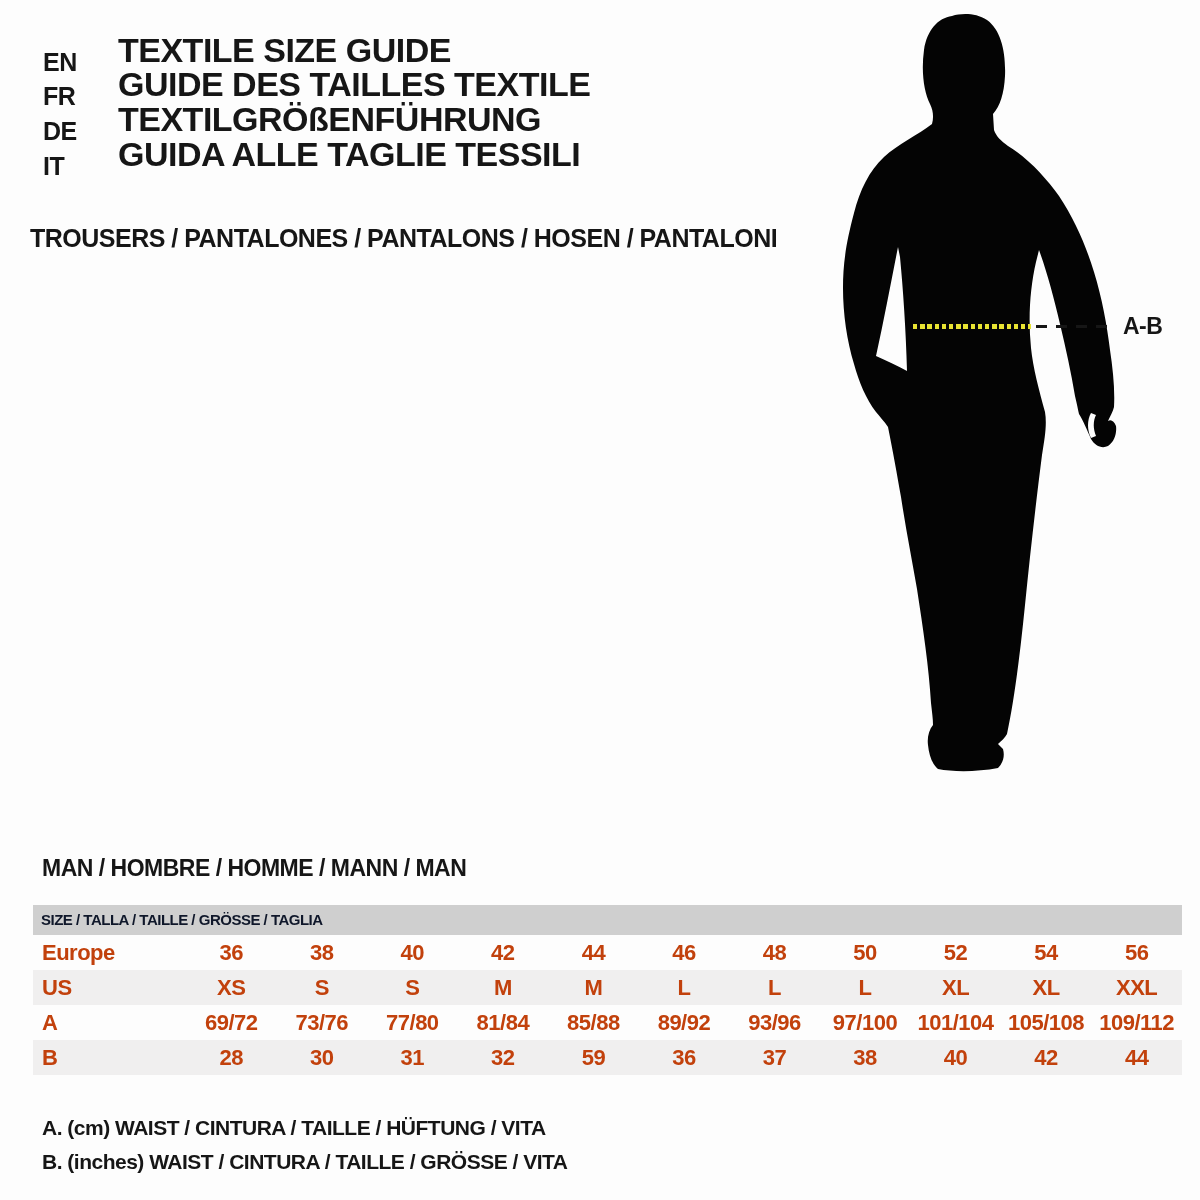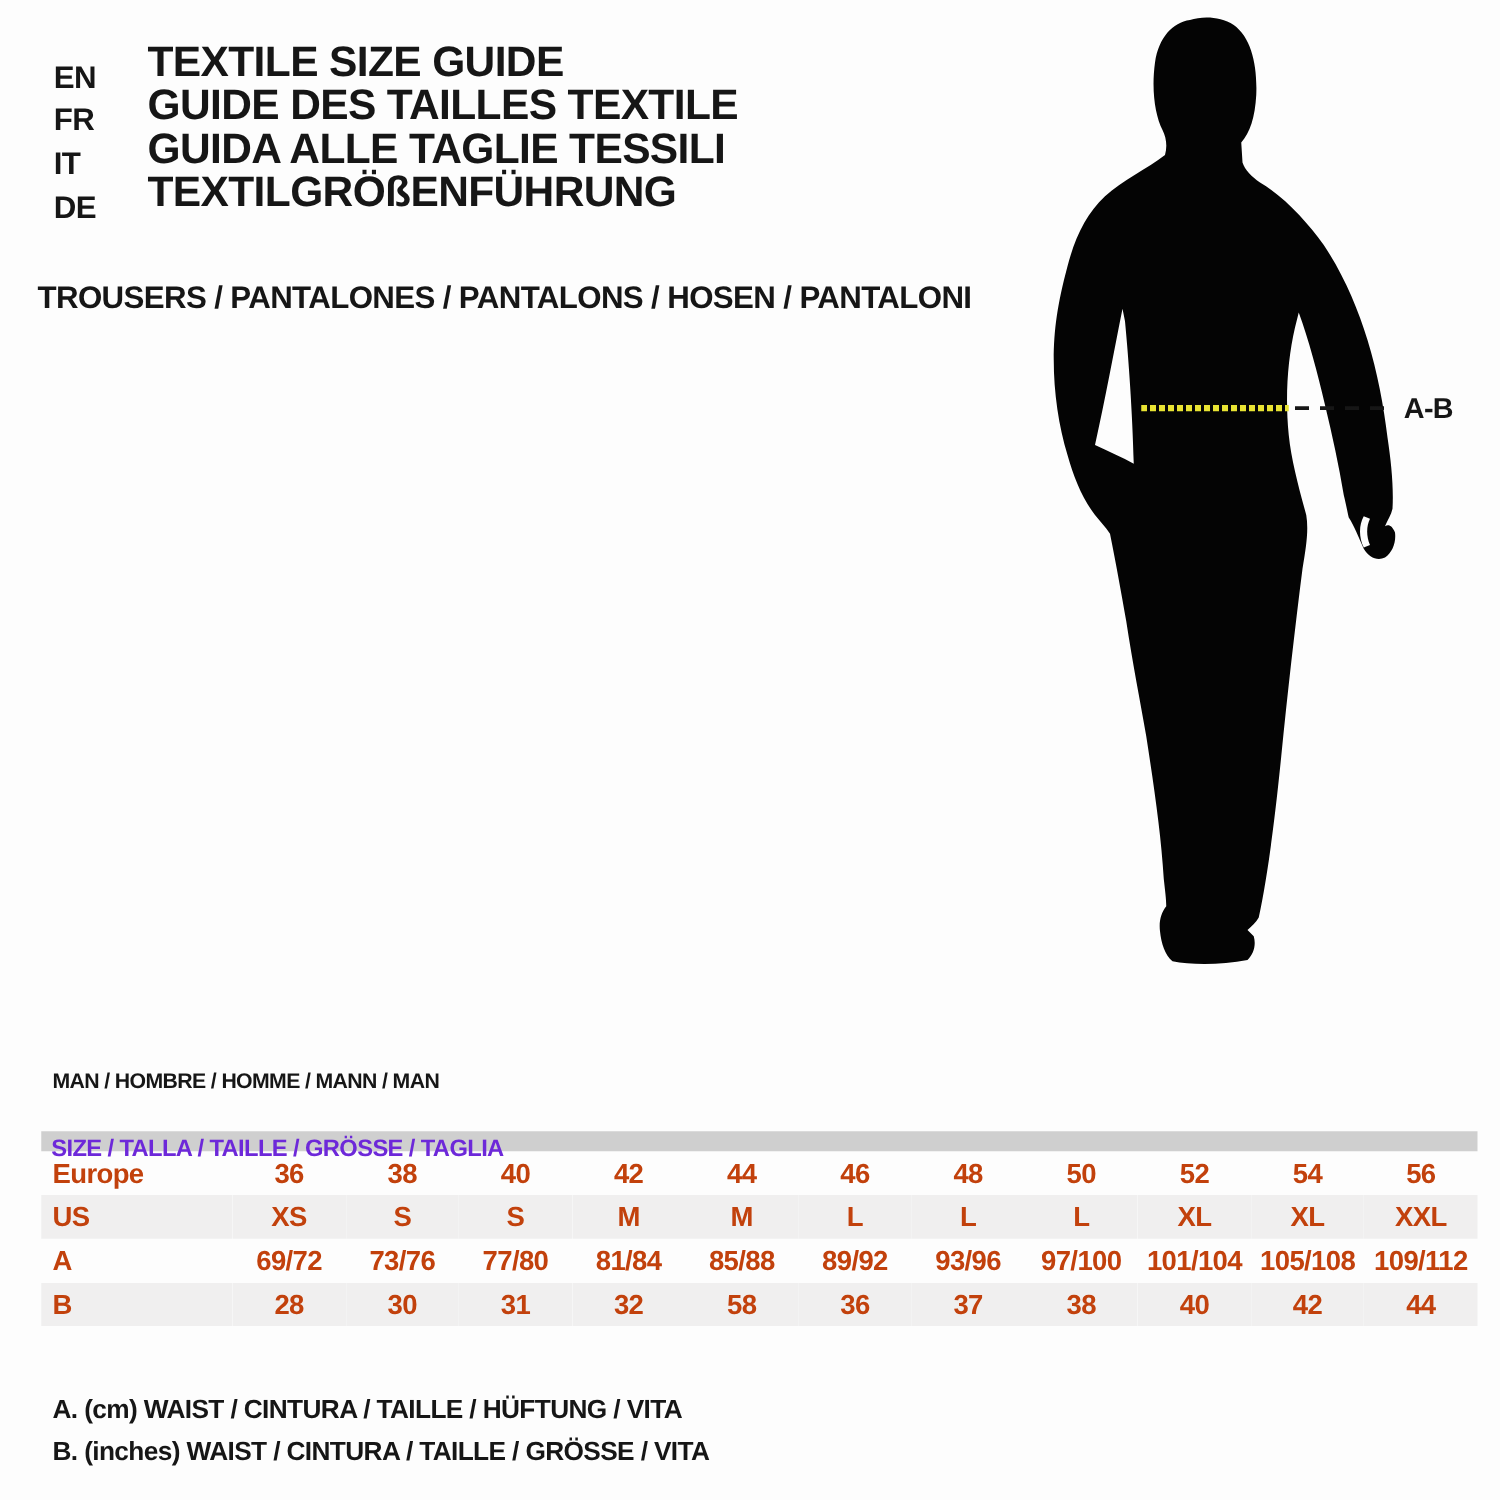--- a/index.html
+++ b/index.html
@@ -37,30 +37,30 @@
     background:repeating-linear-gradient(90deg, #161616 0 11px, transparent 11px 20px);
   }
   .ab-label {
     position:absolute; left:1123px; top:313px;
     font-size:23px; font-weight:700;
   }
 
   
   .man-heading {
     position:absolute; left:42px; top:855px;
-    font-size:17px; font-weight:700; white-space:nowrap;
+    font-size:23px; font-weight:700; white-space:nowrap;
   }
 
   
   .table-wrap { position:absolute; left:33px; top:905px; width:1149px; }
   .table-header {
-    height:16px; line-height:30px;
+    height:30px; line-height:30px;
     background:var(--header-bg,#cfcfcf);
     padding-left:8px;
-    font-size:19px; font-weight:700; color:#6d28d9;
+    font-size:15px; font-weight:700; color:#0f172a;
   }
   table.size-table { width:100%; border-collapse:collapse; table-layout:fixed; }
   table.size-table td {
     height:35px; font-size:22px; font-weight:700;
     text-align:center; vertical-align:middle; color:#c2410c;
     letter-spacing:-0.5px; overflow:hidden; white-space:nowrap;
   }
   table.size-table td.row-label { text-align:left; padding-left:9px; }
   table.size-table col.label-col { width:153px; }
   table.size-table tbody tr:nth-child(even) { background:var(--stripe-bg,#f0efef); }
@@ -77,26 +77,26 @@
   <div class="lang-list cond">
     <div class="lang-row">
       <span class="lang-code">EN</span>
       <span class="lang-label">TEXTILE SIZE GUIDE</span>
     </div>
     <div class="lang-row">
       <span class="lang-code">FR</span>
       <span class="lang-label">GUIDE DES TAILLES TEXTILE</span>
     </div>
     <div class="lang-row">
+      <span class="lang-code">DE</span>
+      <span class="lang-label">TEXTILGRÖßENFÜHRUNG</span>
+    </div>
+    <div class="lang-row">
       <span class="lang-code">IT</span>
       <span class="lang-label">GUIDA ALLE TAGLIE TESSILI</span>
-    </div>
-    <div class="lang-row">
-      <span class="lang-code">DE</span>
-      <span class="lang-label">TEXTILGRÖßENFÜHRUNG</span>
     </div>
   </div>
 
   <div class="product-line cond">TROUSERS / PANTALONES / PANTALONS / HOSEN / PANTALONI</div>
 
   <svg class="figure-svg" viewBox="820 0 360 800" xmlns="http://www.w3.org/2000/svg" aria-hidden="true">
     <path fill="currentColor" d="
       M 952 16
       C 938 18 927 30 924 50
       C 921 72 924 92 930 104
@@ -220,21 +220,21 @@
             <td>101/104</td>
             <td>105/108</td>
             <td>109/112</td>
           </tr>
           <tr>
             <td class="row-label">B</td>
             <td>28</td>
             <td>30</td>
             <td>31</td>
             <td>32</td>
-            <td>58</td>
+            <td>59</td>
             <td>36</td>
             <td>37</td>
             <td>38</td>
             <td>40</td>
             <td>42</td>
             <td>44</td>
           </tr>
         </tbody>
     </table>
   </div>

